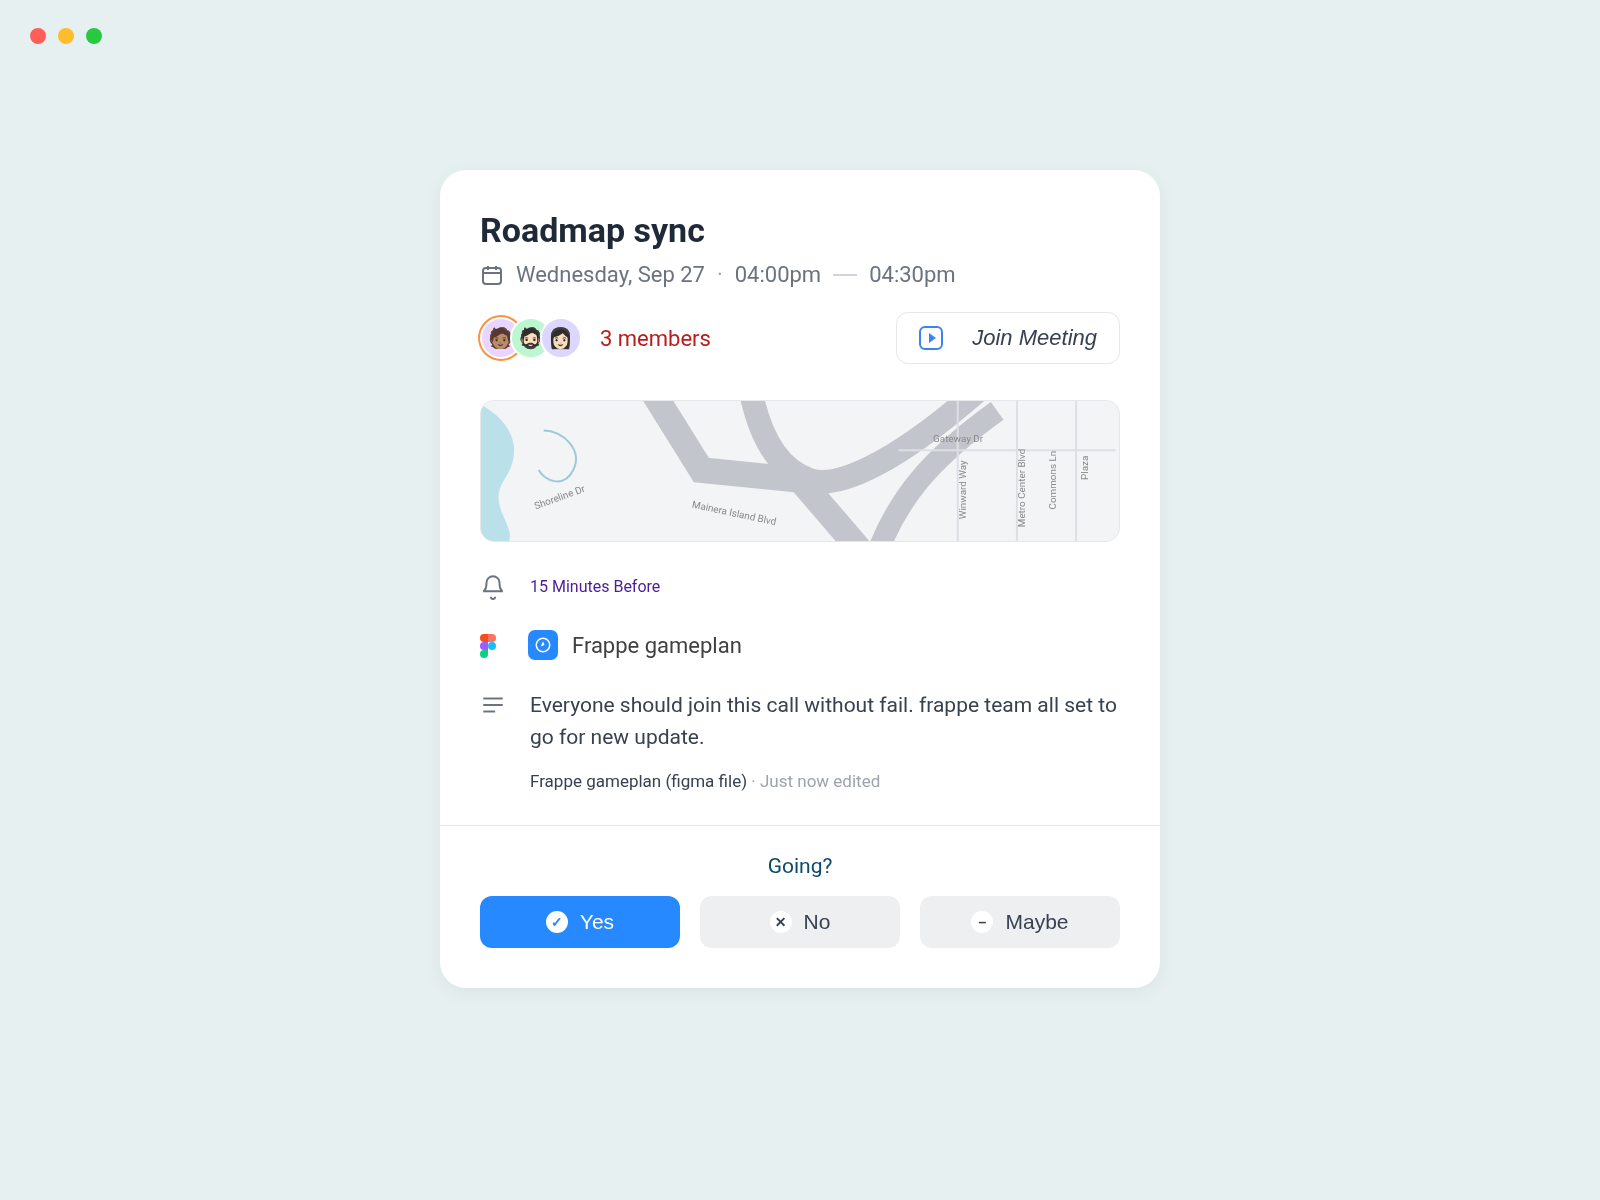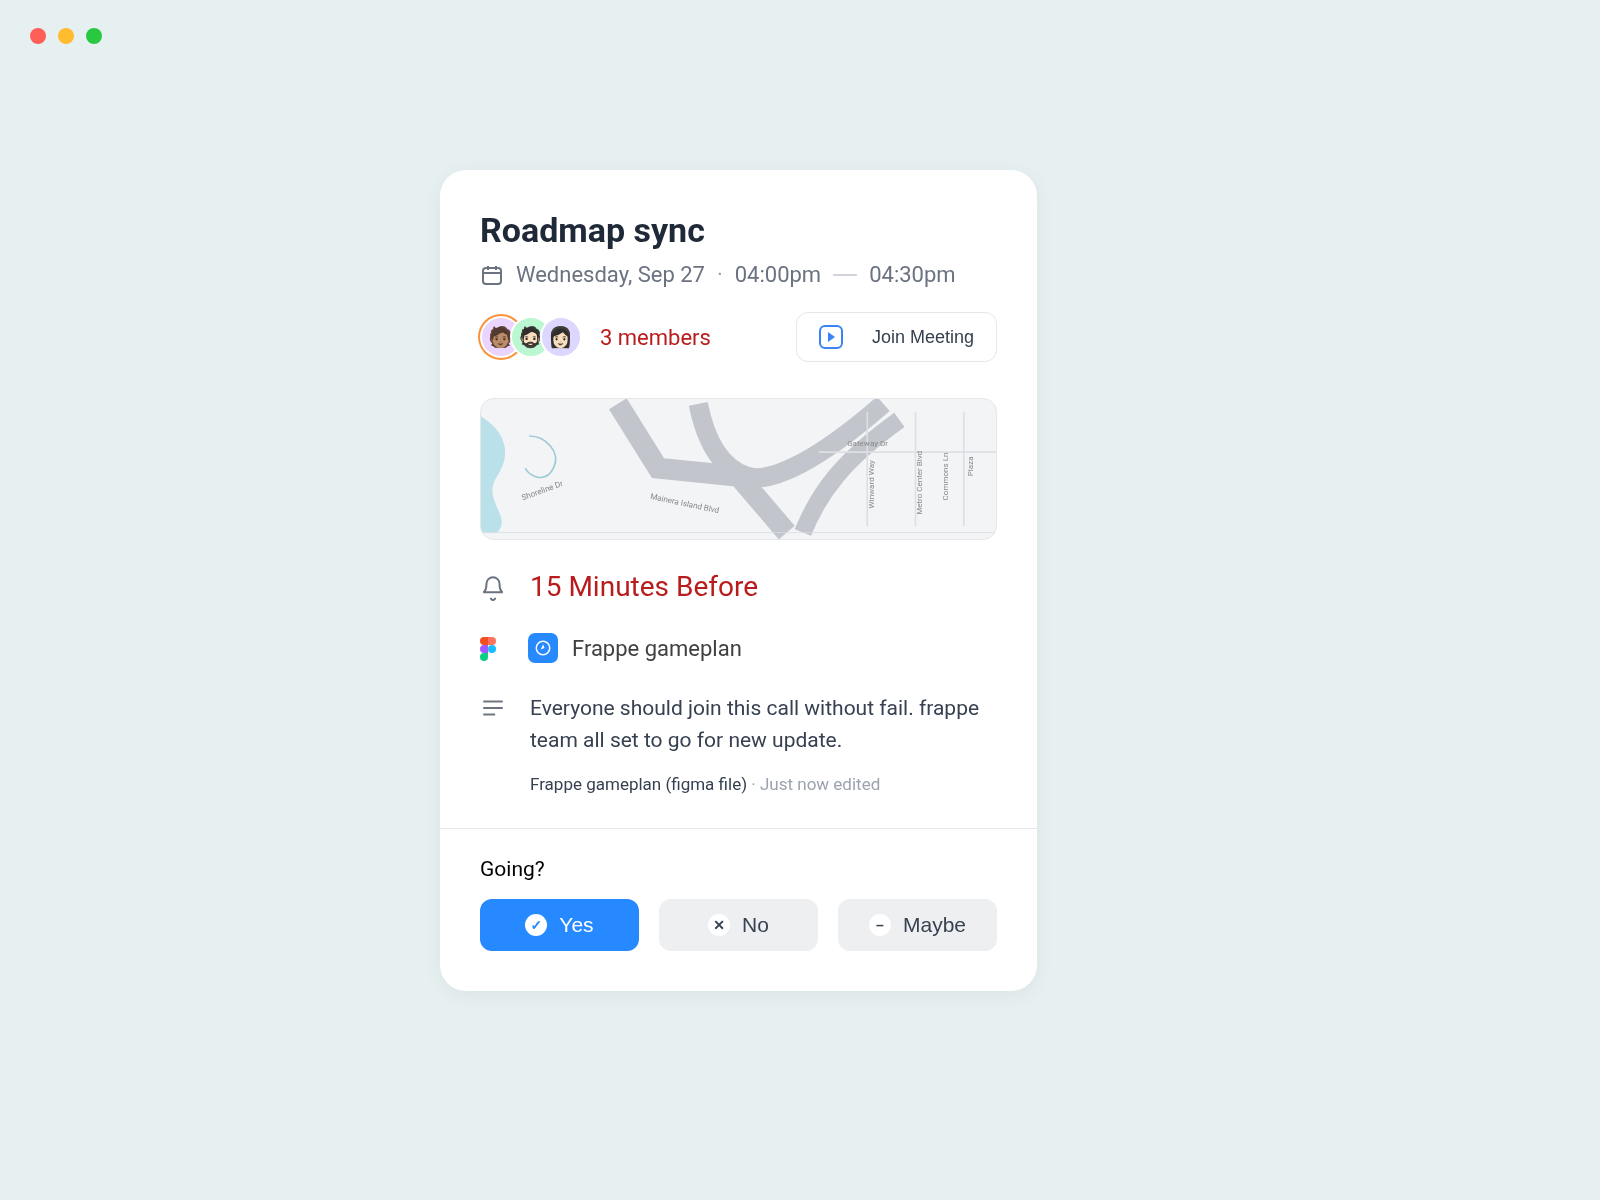--- a/index.html
+++ b/index.html
@@ -20,21 +20,21 @@
   }
   .tl { width: 16px; height: 16px; border-radius: 50%; }
   .tl.red { background: #ff5f57; }
   .tl.yellow { background: #febc2e; }
   .tl.green { background: #28c840; }
 
   .card {
     position: absolute;
     left: 440px;
     top: 170px;
-    width: 597px;
+    width: 720px;
     background: #fff;
     border-radius: 26px;
     box-shadow: 0 4px 20px rgba(0,0,0,0.05);
     padding: 40px 0 0 0;
   }
   .card-inner { padding: 0 40px; }
 
   .title {
     font-size: 34px;
     font-weight: 700;
@@ -73,23 +73,24 @@
   .avatar.a1 { background: #e9d5ff; box-shadow: 0 0 0 2px #fb923c; }
   .avatar.a2 { background: #bbf7d0; }
   .avatar.a3 { background: #ddd6fe; }
   .member-count { color: #b91c1c; font-size: 22px; text-align: center; }
   .join-btn {
     display: flex; align-items: center; gap: 29px;
     padding: 12px 22px;
     border: 1px solid #e5e7eb;
     border-radius: 12px;
     background: #fff;
-    font-size: 18px;
+    font-size: 22px;
     color: #374151;
     cursor: pointer;
+    font-style: italic;
   }
   .play-badge {
     width: 24px; height: 24px;
     border: 2px solid #3b82f6;
     border-radius: 6px;
     display: flex; align-items: center; justify-content: center;
   }
   .play-tri {
     width: 0; height: 0;
     border-left: 7px solid #3b82f6;
@@ -151,21 +152,21 @@
   .attach-text { font-size: 22px; color: #404040; }
   .attach-wrap { display:flex; gap:24px; align-items:flex-start; }
   .attach-main { display:flex; align-items:center; }
 
   .desc { font-size: 21px; color: #374151; line-height: 1.5; margin-bottom: 18px; }
   .file-line { font-size: 17px; color: #374151; }
   .file-line .muted { color: #9ca3af; }
 
   .divider { height: 1px; background: #e5e7eb; margin: 34px 0 0 0; }
   .rsvp { padding: 28px 40px 40px; }
-  .rsvp-label { font-size: 21px; color: #000000; margin-bottom: 18px; }
+  .rsvp-label { font-size: 21px; color: #0c4a6e; margin-bottom: 18px; text-align: center; }
   .rsvp-buttons { display: flex; gap: 20px; }
   .rsvp-btn {
     flex: 1;
     padding: 14px 0;
     border-radius: 12px;
     border: none;
     font-size: 21px;
     display: flex;
     align-items: center;
     justify-content: center;
@@ -250,21 +251,21 @@
         <text x="580" y="110" font-size="10" fill="#888" transform="rotate(-90 580 110)">Commons Ln</text>
         <text x="612" y="80" font-size="10" fill="#888" transform="rotate(-90 612 80)">Plaza</text>
       </svg>
     </div>
 
     <div class="row" style="margin-bottom:30px; align-items:center;">
       <svg class="row-icon" viewBox="0 0 24 24" fill="none" stroke="currentColor" stroke-width="1.8">
         <path d="M6 8a6 6 0 0112 0c0 7 3 8 3 8H3s3-1 3-8"></path>
           <path d="M10 21a2 2 0 004 0"></path>
       </svg>
-      <span style="font-size:28px;color:#b91c1c;">15 Minutes Before</span>
+      <span style="font-size:16px;color:#4c1d95;">15 Minutes Before</span>
     </div>
 
     <div class="attach-wrap" style="margin-bottom:30px;">
       <div class="figma-icon" style="margin-top:4px;">
         <div class="fr">
             <div class="fb r1c1"></div>
             <div class="fb r1c2"></div>
           </div>
         <div class="fr">
             <div class="fb r2c1"></div>

